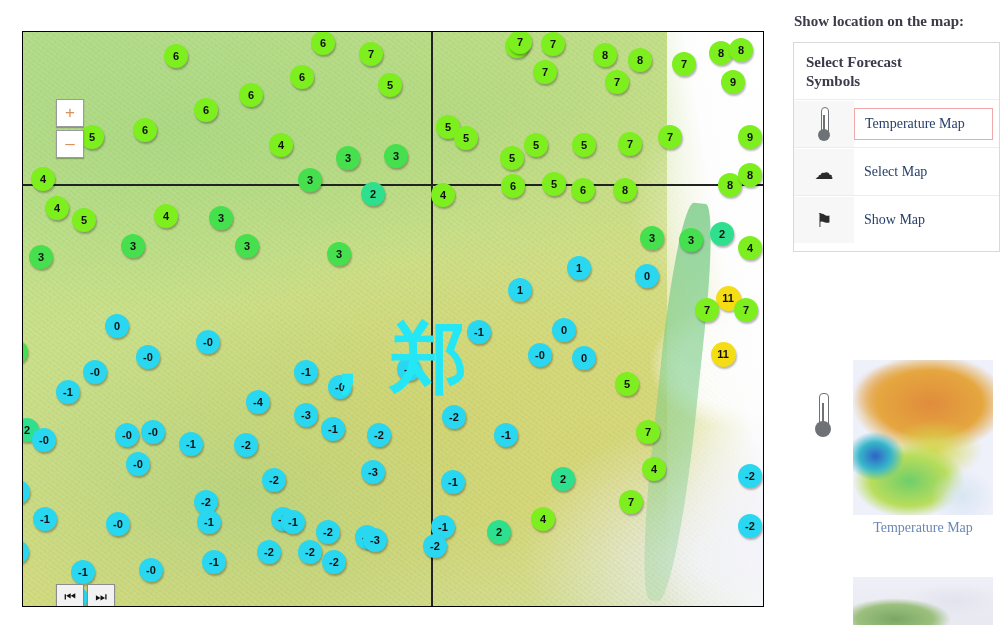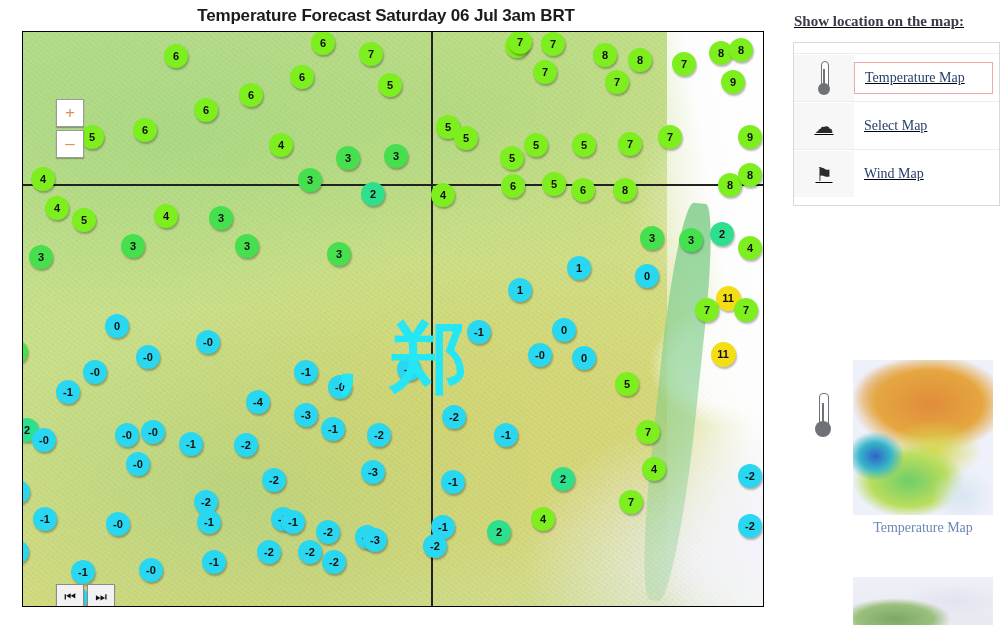--- a/index.html
+++ b/index.html
@@ -93,21 +93,21 @@
     position:absolute;left:0;top:0;width:772px;height:625px;
     pointer-events:none;
     font-family:"DejaVu Sans", sans-serif;
     color:#25E6F5;font-weight:bold;
     text-align:center;
   }
   #ov1{position:absolute;left:50px;top:222px;width:680px;font-size:78px;line-height:82px;letter-spacing:4px;}
   #ov2{position:absolute;left:50px;top:316px;width:680px;font-size:78px;line-height:82px;letter-spacing:4px;}
 
   
-  #panel{position:absolute;left:785px;top:0;width:217px;height:625px;background:#fff;text-decoration:underline;}
+  #panel{position:absolute;left:785px;top:0;width:217px;height:625px;background:#fff;}
   #panel-title{
     font-family:"Liberation Serif", serif;font-weight:bold;
     font-size:15px;color:#3b3b4a;margin:13px 0 0 9px;
   }
   #loc-input{
     margin:9px 0 0 9px;width:192px;height:41px;box-sizing:border-box;
     border:1px solid #d6d6d6;background:#fff;
     padding:0 12px;font-family:"Liberation Serif", serif;
     font-size:15px;color:#9b9bab;outline:none;
   }
@@ -175,21 +175,20 @@
   .cloud-ico{font-family:"DejaVu Sans",sans-serif;font-size:19px;color:#2b2b2b;}
   .wind-ico{font-family:"DejaVu Sans",sans-serif;font-size:19px;color:#2b2b2b;}
 </style>
 </head>
 <body>
 
 <div id="root">
 
   <div id="map-col">
 
-    <div id="map-title">Temperature Forecast Saturday 06 Jul 3am BRT</div>
 
     <div id="map-frame">
       <div id="terrain"></div>
       <div id="relief"></div>
       <div id="ocean"></div>
       <div id="ocean2"></div>
       <div id="coast"></div>
 
       <div class="gridline" id="grid-v"></div>
       <div class="gridline" id="grid-h"></div>
@@ -330,20 +329,21 @@
       <div id="ov2">，郑</div>
     </div>
   </div>
 
   <div id="panel">
 
     <div id="panel-title">Show location on the map:</div>
 
 
     <div id="symbols-box">
+      <div id="symbols-title">Select Forecast Symbols</div>
       <div id="symbols-list">
           <div class="sym-row">
             <div class="sym-ico">
               <div class="thermo">
                 <div class="stem"></div>
                 <div class="fill"></div>
                 <div class="bulb"></div>
               </div>
             </div>
             <div class="sym-label sel" style="border-color: rgb(240, 168, 168);">Temperature Map</div>
@@ -351,21 +351,21 @@
           <div class="sym-row">
             <div class="sym-ico">
               <span class="cloud-ico">☁</span>
             </div>
             <div class="sym-label">Select Map</div>
           </div>
           <div class="sym-row">
             <div class="sym-ico">
               <span class="wind-ico">⚑</span>
             </div>
-            <div class="sym-label">Wind Map</div>
+            <div class="sym-label">Show Map</div>
           </div>
         </div>
     </div>
 
     <div id="thumb1-wrap">
       <div class="thumb-row">
         <div class="thumb-ico">
           <div class="thermo big">
             <div class="stem"></div>
               <div class="fill"></div>

